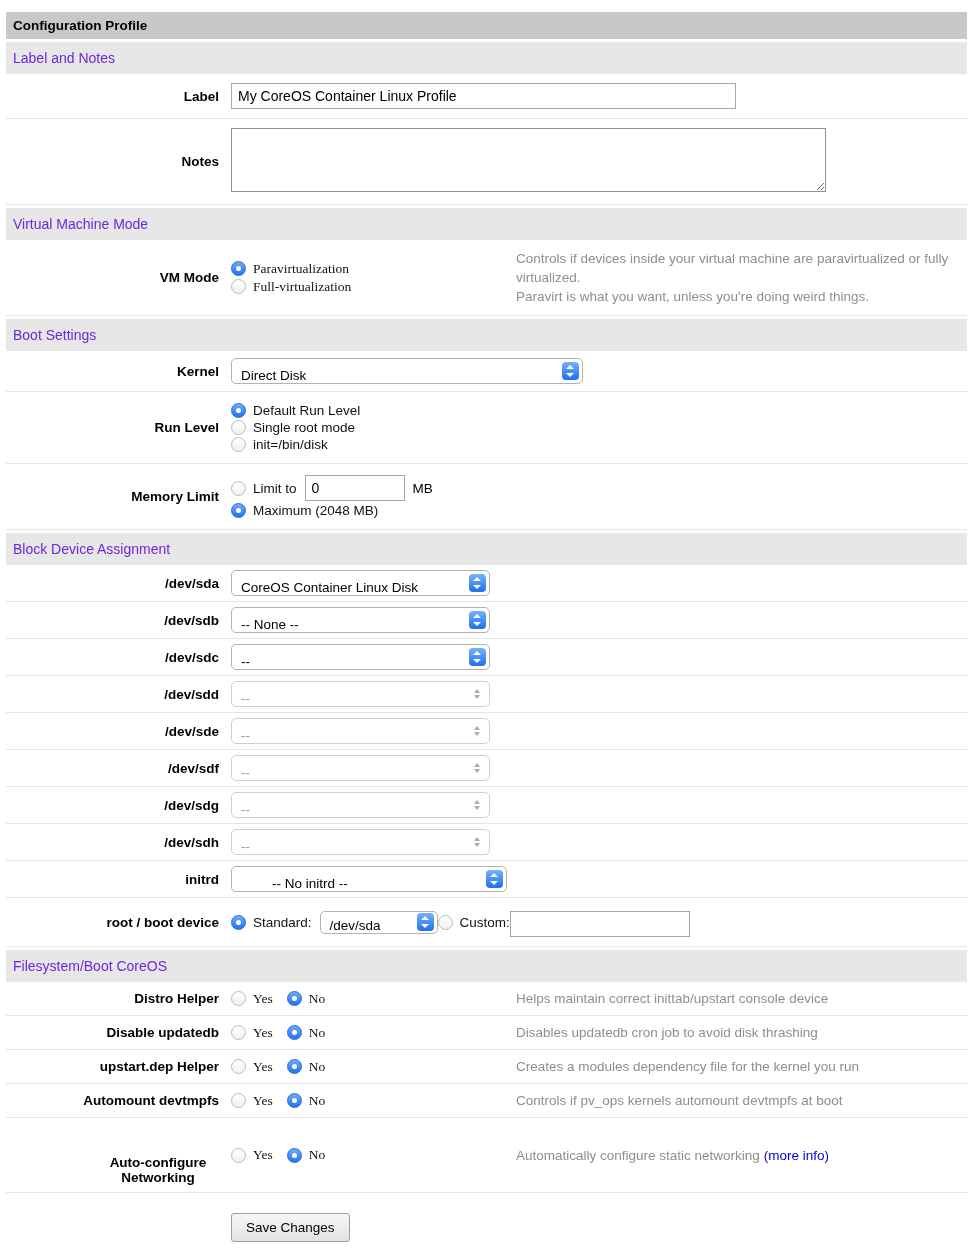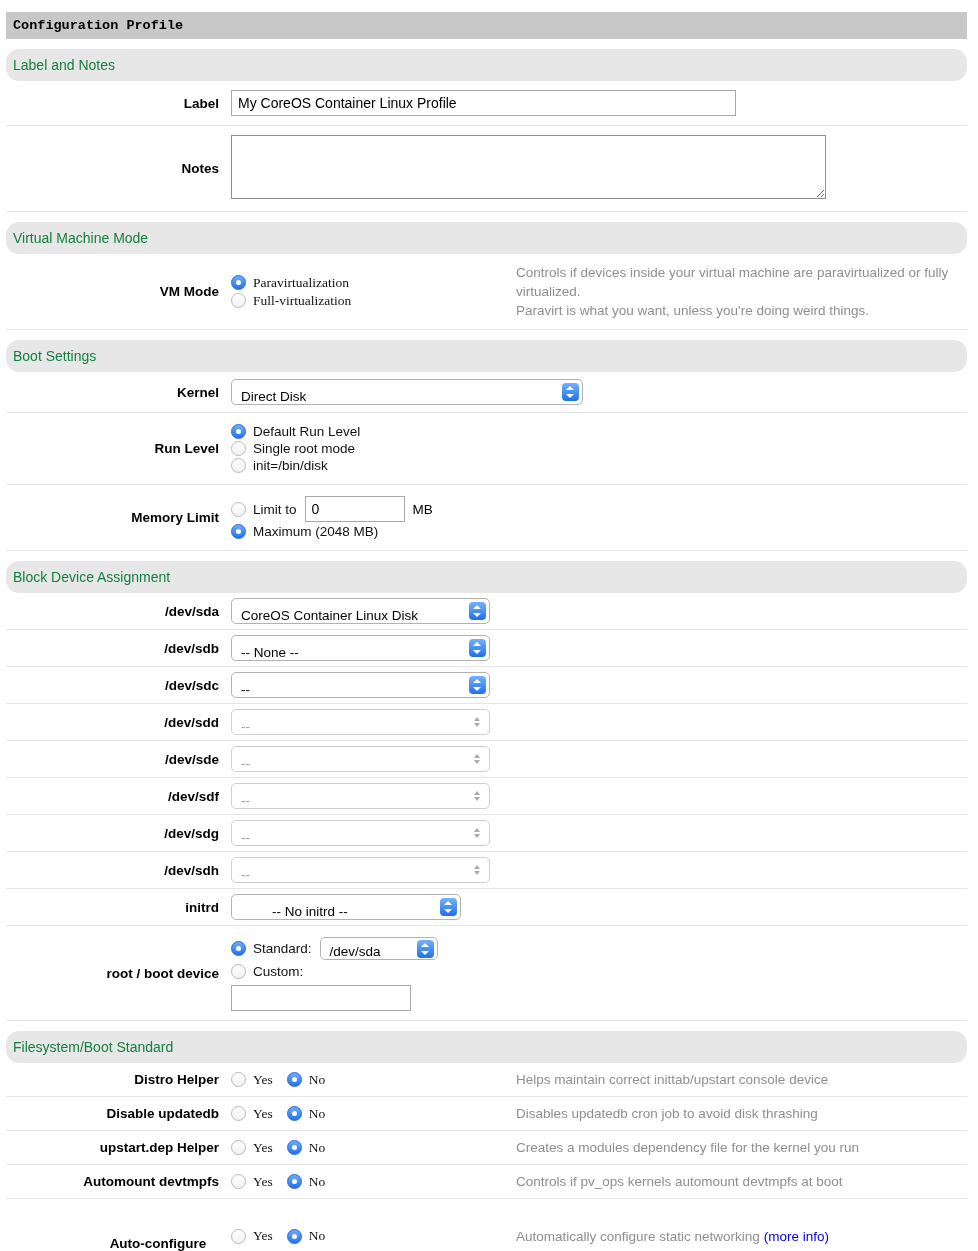--- a/index.html
+++ b/index.html
@@ -6,25 +6,25 @@
   html,body { background:#fff; }
   body {
     width:978px; min-height:1251px;
     font-family:"Liberation Sans", sans-serif;
     font-size:13.5px; color:#000;
   }
   .page { margin:12px 11px 0 6px; }
 
   .title-bar {
     background:#c8c8c8; font-weight:bold; font-size:13.5px;
-    padding:6px 7px; margin-bottom:3px; color:#000;font-family:Liberation Mono, monospace;
+    padding:6px 7px; margin-bottom:3px; color:#000;
   }
   .section-bar {
-    background:#e7e7e7; font-size:14px; color:#15803d;
-    padding:8px 7px; margin-top:10px;border-radius:13px;
+    background:#e7e7e7; font-size:14px; color:#6d28d9;
+    padding:8px 7px; margin-top:3px;
   }
 
   .frow {
     display:flex; align-items:center;
     padding:7px 0; border-bottom:1px solid #e5e5e5;
     background:#fff;
   }
   .frow.tall { padding:9px 0; }
   .row-label {
     width:225px; padding-right:12px; flex-shrink:0;
@@ -97,27 +97,27 @@
   .select.disabled .stepper::before {
     left:5px; top:4px; border-left-width:3.5px; border-right-width:3.5px;
     border-bottom:4px solid #ababab;
   }
   .select.disabled .stepper::after {
     left:5px; bottom:4px; border-left-width:3.5px; border-right-width:3.5px;
     border-top:4px solid #ababab;
   }
   .select.kernel-select  { width:352px; }
   .select.block-select   { width:259px; }
-  .select.initrd-select  { width:230px;padding-left:40px; }
+  .select.initrd-select  { width:276px;padding-left:40px; }
   .select.standard-select{ width:118px; height:23px; margin-left:8px; }
 
   
   .block-row { padding:5px 0; }
   .inline { display:flex; align-items:center; }
-  .rootboot-lines { display:flex; flex-direction:column; }
+  .rootboot-lines { display:flex; }
 
   .save-row { padding:20px 0 28px 225px; }
   .save-btn {
     font-family:"Liberation Sans", sans-serif; font-size:13.5px; color:#000;
     padding:6px 14px; border:1px solid #9e9e9e; border-radius:3px;
     background:linear-gradient(#f7f7f7,#e2e2e2); cursor:pointer;
   }
 </style>
 </head>
 <body>
@@ -312,21 +312,21 @@
         </div>
       </div>
       <div class="radio-line">
         <span class="radio"></span>
         <span class="rlabel">Custom:</span>
       </div>
       <input type="text" class="text-input custom-input" value="" style="">
     </div>
   </div>
 
-  <div class="section-bar">Filesystem/Boot Standard</div>
+  <div class="section-bar">Filesystem/Boot CoreOS</div>
 
   <div class="frow">
     <div class="row-label">Distro Helper</div>
     <div class="row-control fixed inline">
       <span class="radio"></span>
       <span class="rlabel" style="margin-right:14px">Yes</span>
       <span class="radio checked"></span>
       <span class="rlabel">No</span>
     </div>
     <div class="help">Helps maintain correct inittab/upstart console device</div>

